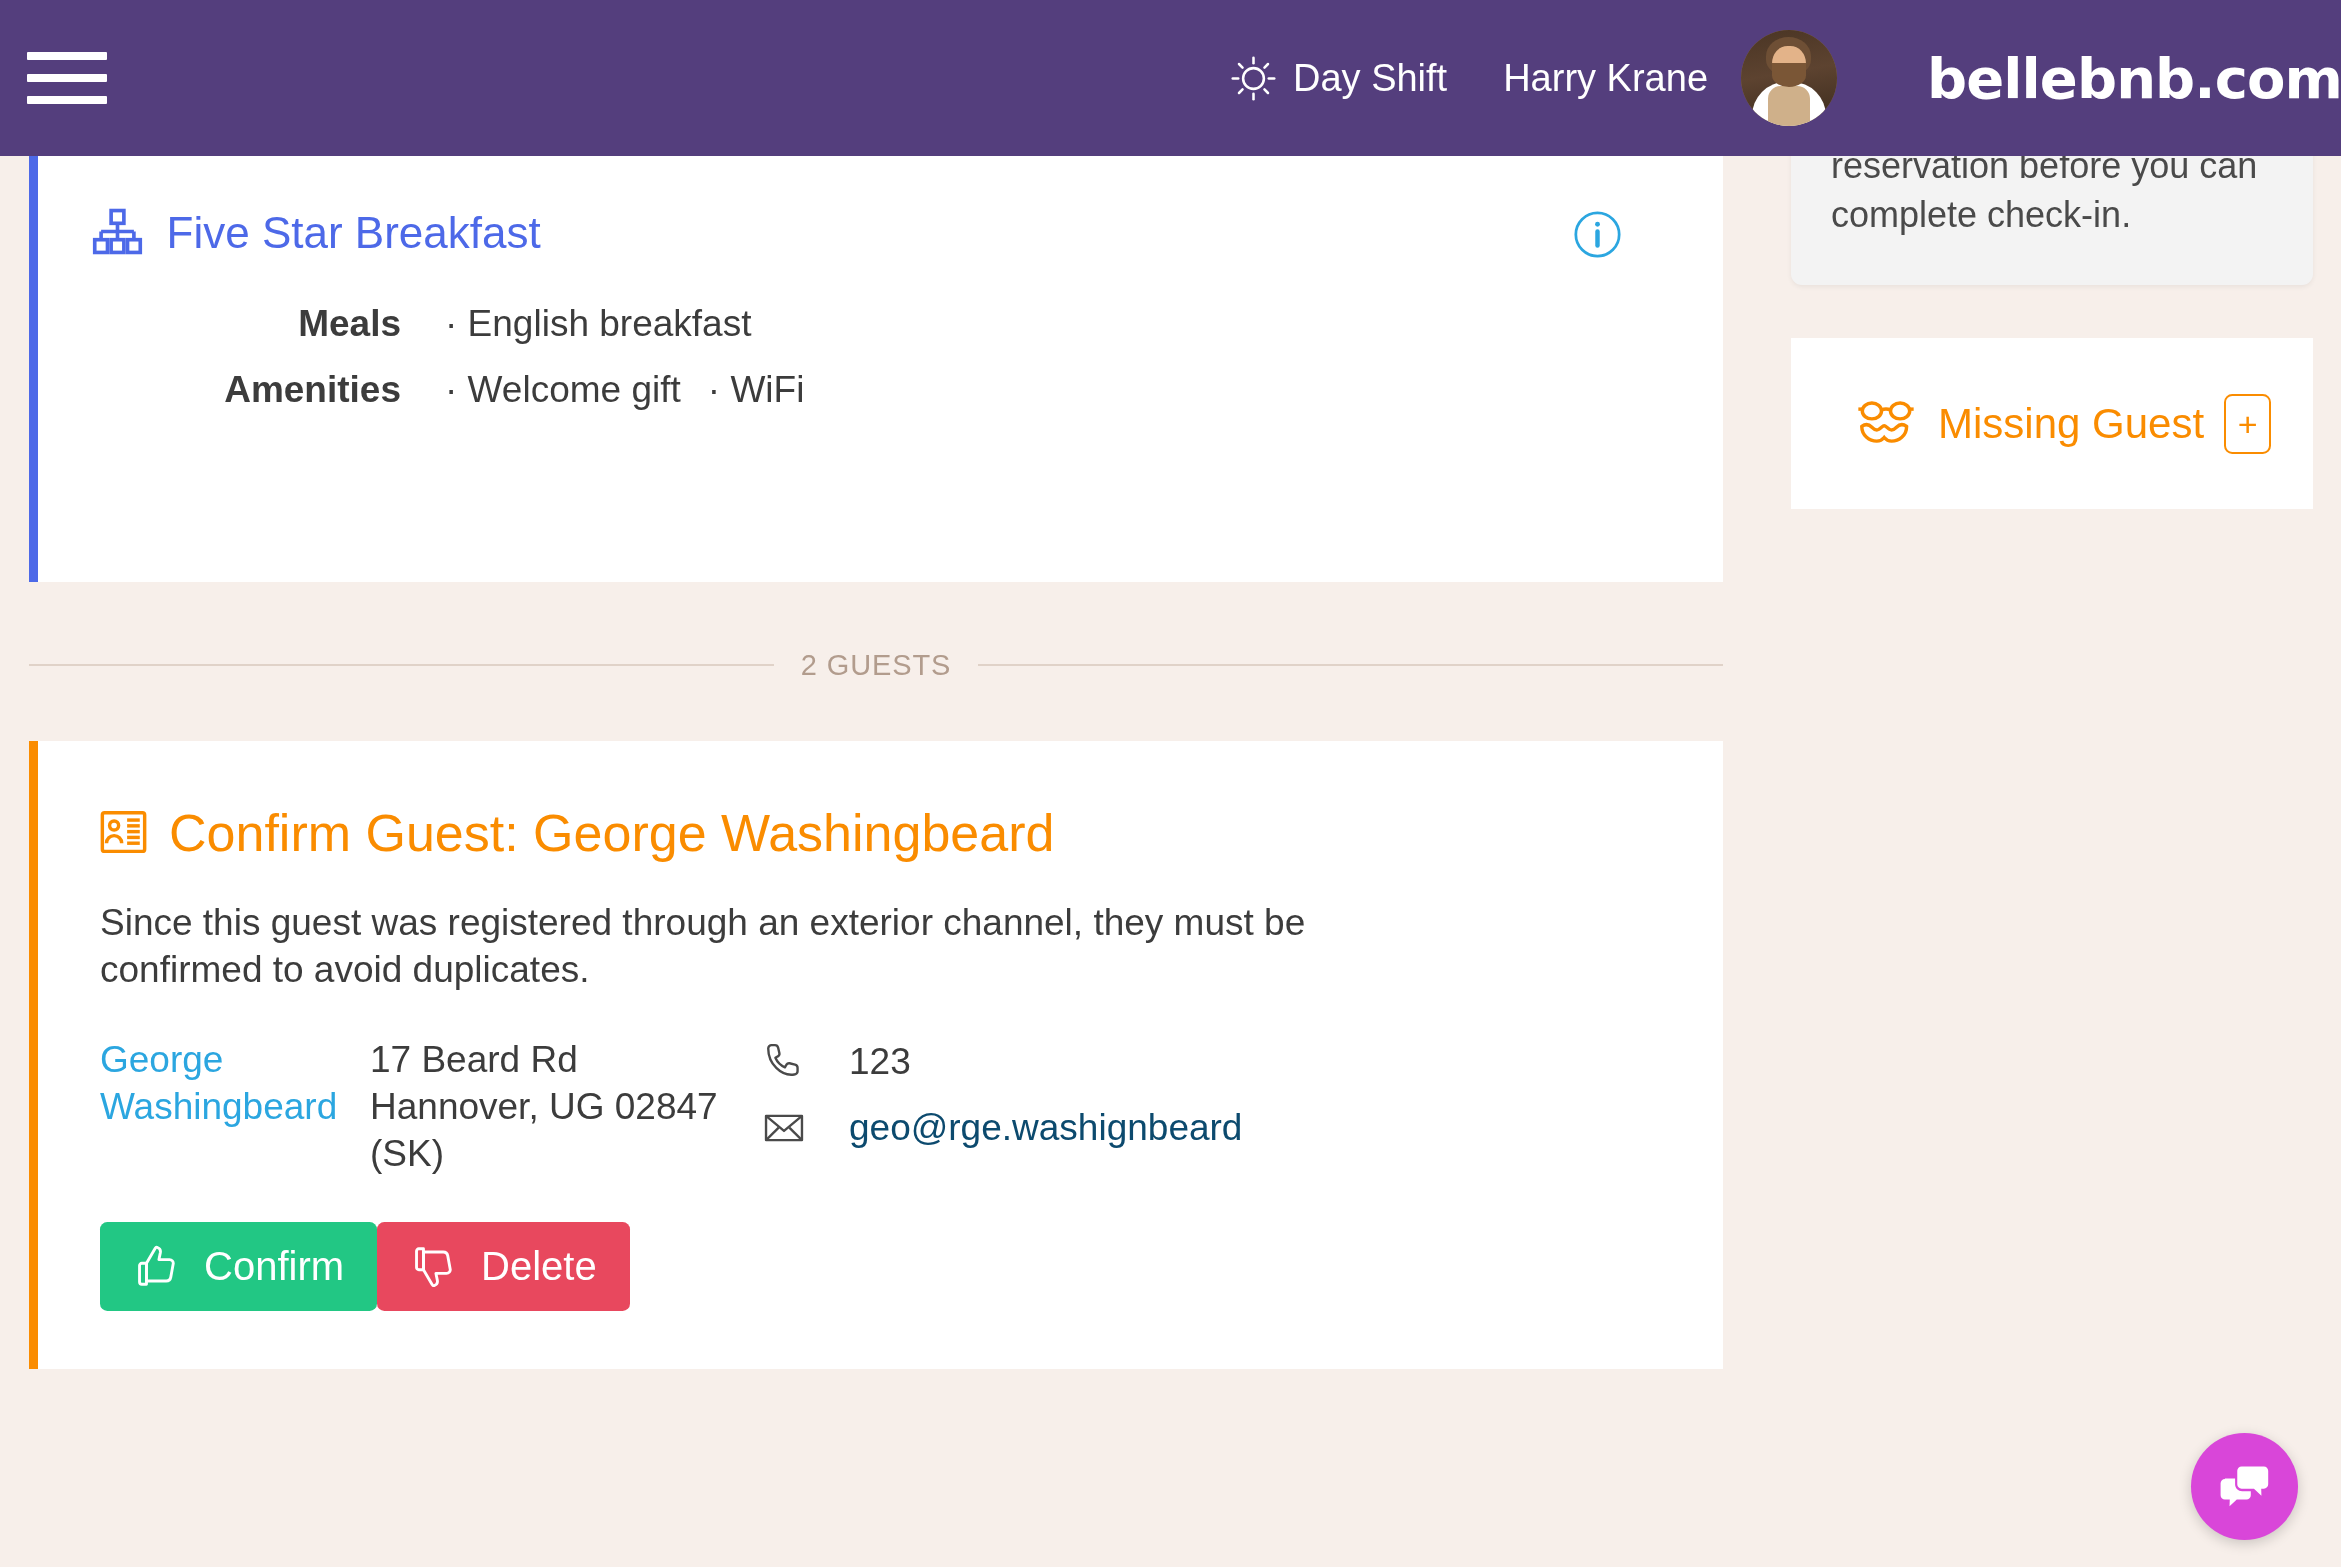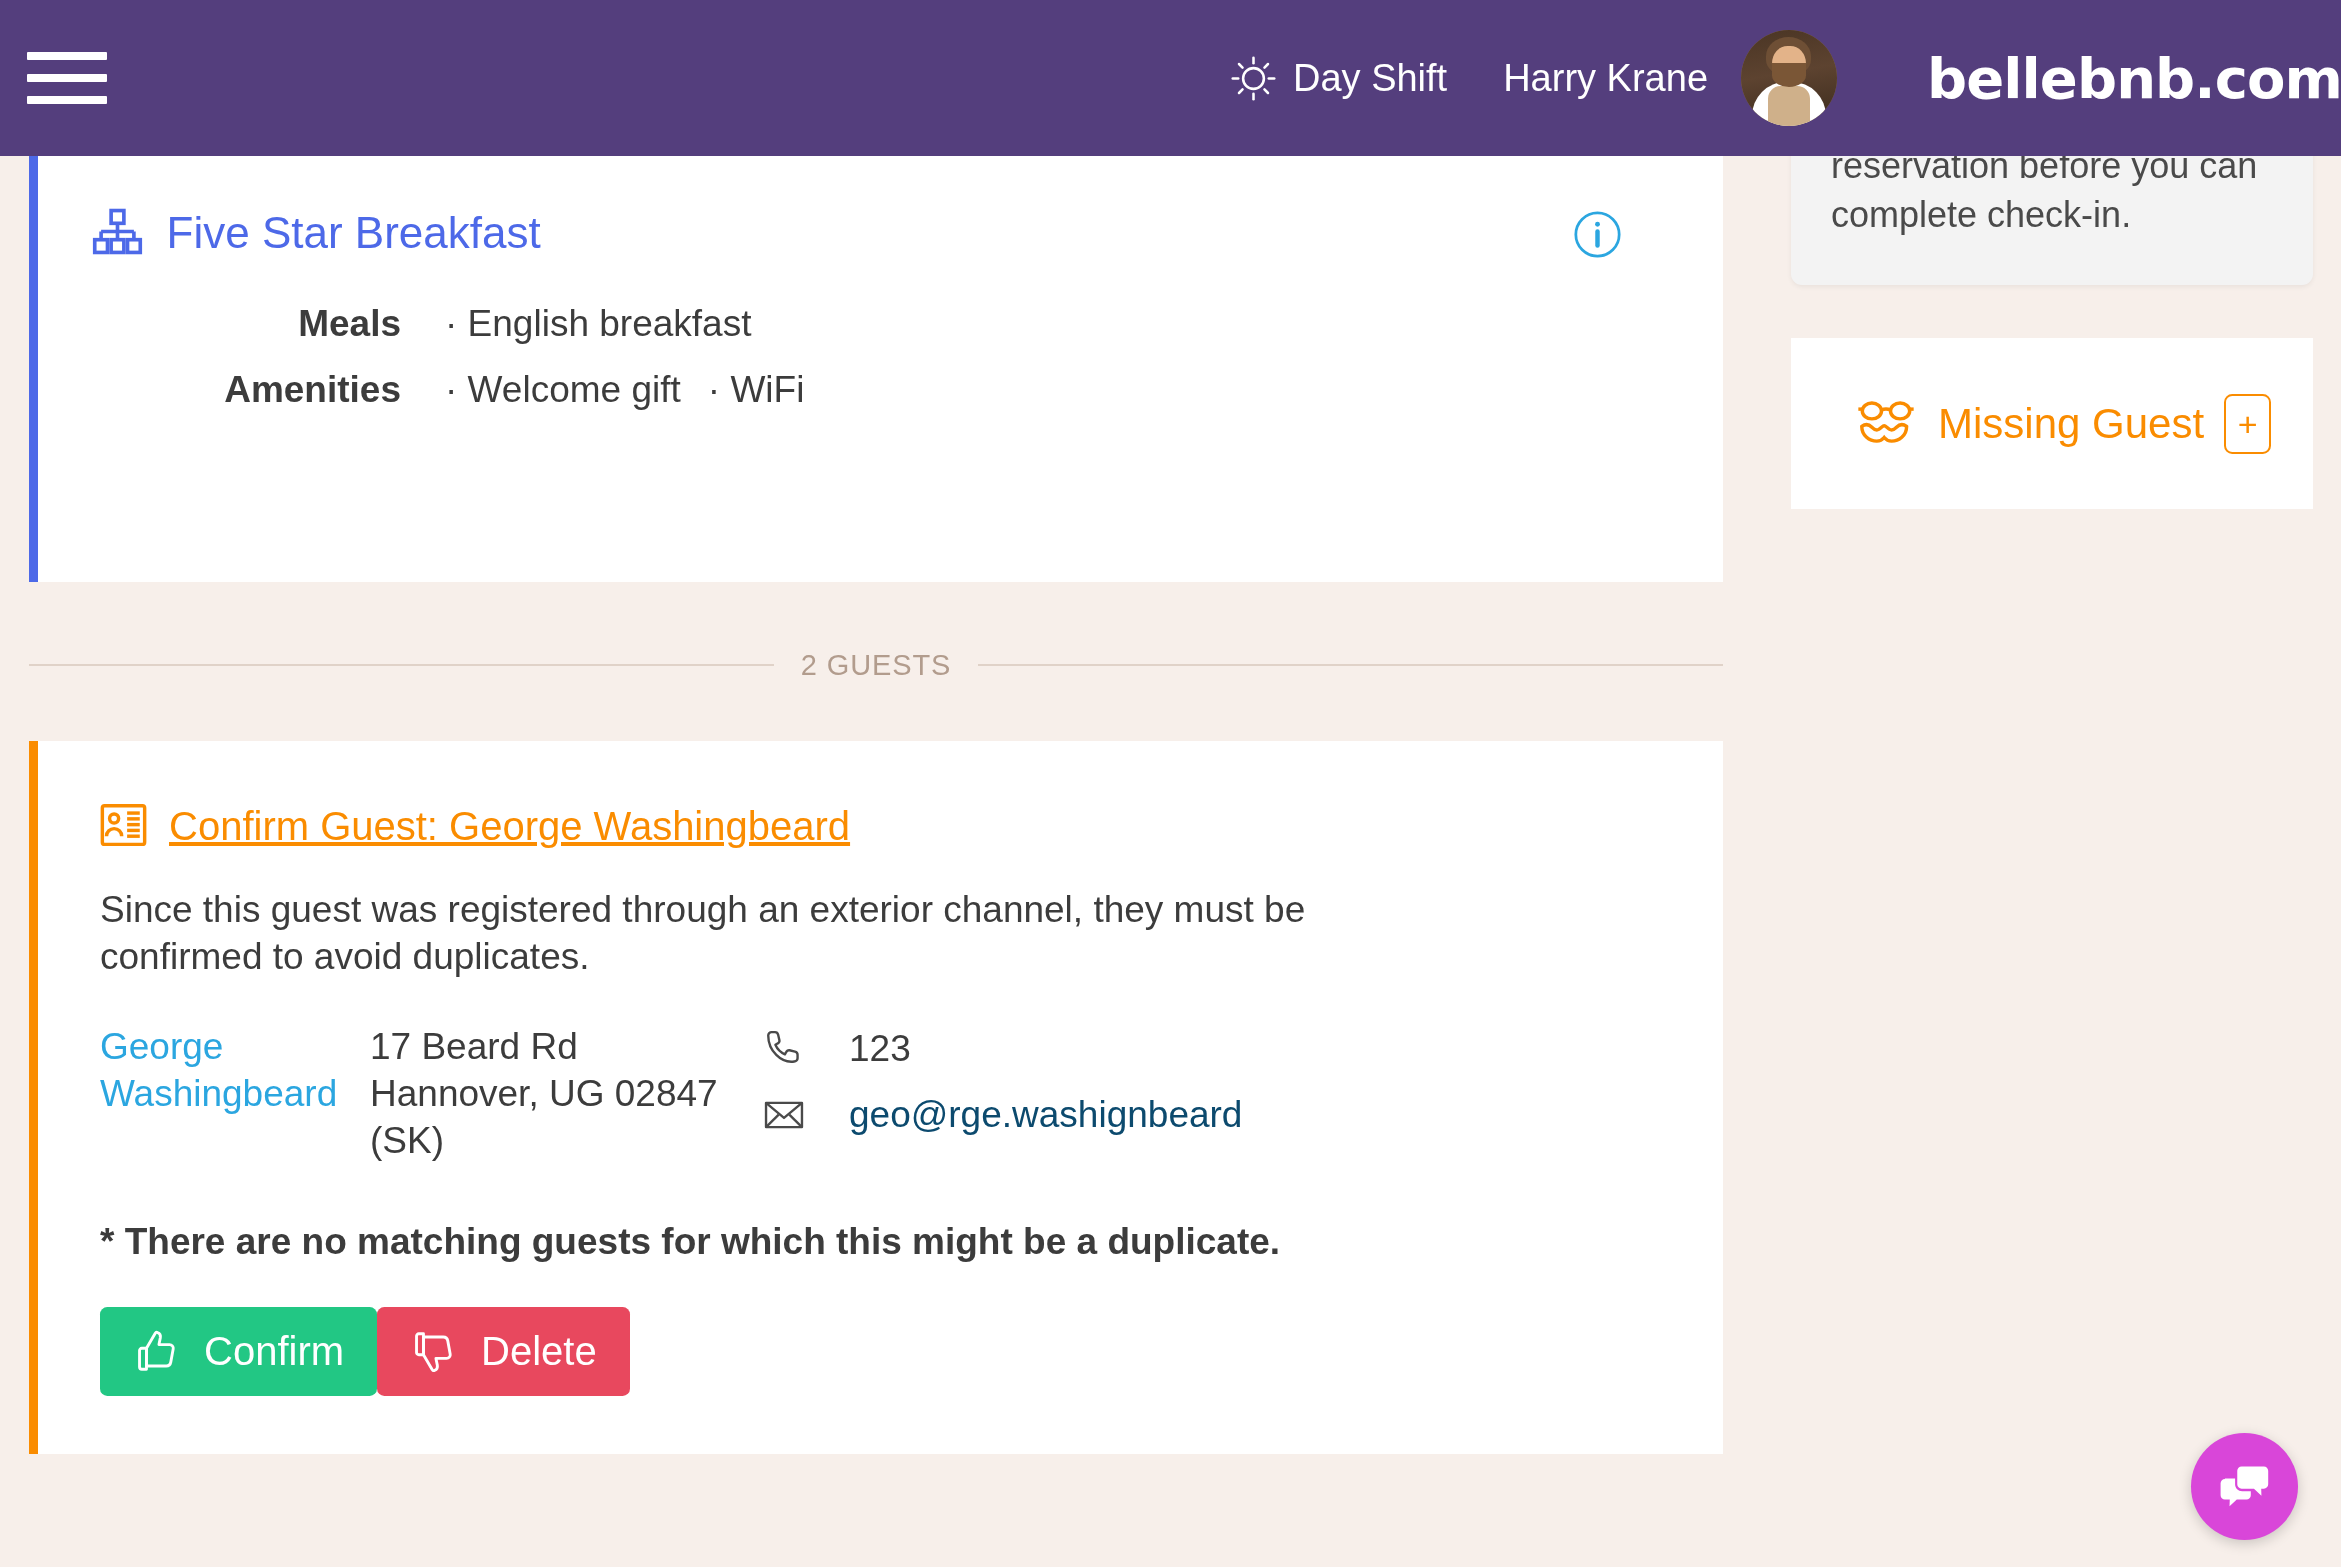--- a/index.html
+++ b/index.html
@@ -230,24 +230,23 @@
     min-height: 508px;
     padding: 62px 0 58px 0;
   }
   #confirm-head {
     display: flex;
     align-items: center;
     padding-left: 71px;
   }
   #confirm-title {
     color: #fa8c00;
-    font-size: 40px;
+    font-size: 52px;
     margin-left: 22px;
     white-space: nowrap;
-    text-decoration: underline;
   }
   #confirm-desc {
     margin: 36px 0 0 71px;
     width: 1306px;
     font-size: 37px;
     line-height: 1.28;
     color: #3c3c3c;
   }
 
   #contact-grid {
@@ -533,21 +532,20 @@
                 <line x1="2.2" y1="18.6" x2="9.1" y2="11.8"></line>
                 <line x1="21.8" y1="18.6" x2="14.9" y2="11.8"></line>
               </svg>
             </span>
             <span class="comm-text link">geo@rge.washignbeard</span>
           </div>
 
         </div>
       </div>
 
-      <div id="dupe-note">* There are no matching guests for which this might be a duplicate.</div>
 
       <div id="action-buttons">
 
         <button id="btn-confirm" class="btn">
           <span class="bicon">
             <svg width="49" height="49" viewBox="0 0 24 24" fill="none" stroke="#ffffff" stroke-width="1.4" stroke-linejoin="round">
               <path d="M6.6 10.4h-2.3c-.6 0-1.1.5-1.1 1.1v8.1c0 .6.5 1.1 1.1 1.1h2.3z"></path>
               <path d="M6.6 10.4l4.3-7.3c.2-.4.7-.6 1.1-.4 1 .4 1.6 1.4 1.4 2.5l-.7 3.4h5.2c1.1 0 2 1 1.8 2.1l-1.2 6.5c-.2 1.1-1.1 1.9-2.2 1.9H6.6z"></path>
             </svg>
           </span>

